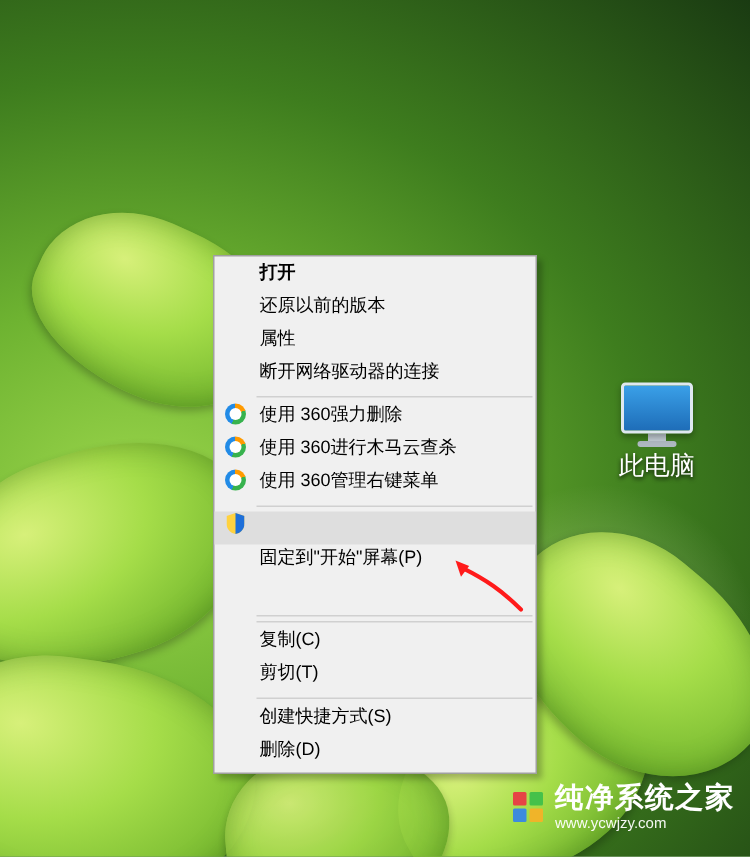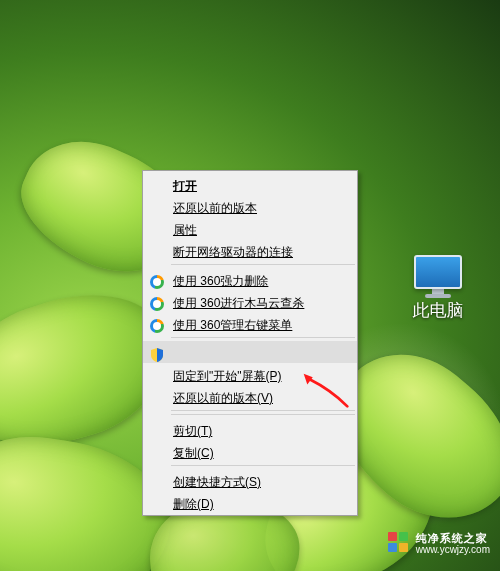--- a/index.html
+++ b/index.html
@@ -69,26 +69,25 @@
     left: 142px;
     top: 170px;
     width: 214px;
     background: #f0f0f0;
     border: 1px solid #a0a0a0;
     box-shadow: 3px 3px 4px rgba(0,0,0,.25);
     padding: 2px 0;
   }
   .cm-item {
     display: flex;
-    align-items: flex-end;
+    align-items: flex-start;
     height: 22px;
     padding: 0 18px 0 4px;
     white-space: nowrap;
     position: relative;
-    text-decoration: underline;
   }
   .cm-item.highlight {
     background: #dedede;
   }
   .cm-icon {
     width: 20px;
     height: 16px;
     display: inline-flex;
     align-items: center;
     justify-content: center;
@@ -160,21 +159,21 @@
     padding: 4px 10px 4px 8px;
     color: #fff;
   }
   .wm-logo {
     width: 22px; height: 22px; position: relative;
   }
   .wm-logo span {
     position:absolute;width:9px;height:9px;border-radius:1px;
   }
   .wm-texts { line-height: 1.1; }
-  .wm-title { font-size: 11px; font-weight: 700; letter-spacing: 1px; }
+  .wm-title { font-size: 19px; font-weight: 700; letter-spacing: 1px; }
   .wm-url   { font-size: 10px; opacity:.95; }
 </style>
 </head>
 <body>
 
 <div class="desktop">
 
   <div class="leaf" style="left:-40px;top:300px;width:210px;height:140px;transform:rotate(-18deg);"></div>
   <div class="leaf" style="left:20px;top:150px;width:170px;height:115px;transform:rotate(24deg);"></div>
   <div class="leaf" style="left:-60px;top:440px;width:230px;height:160px;transform:rotate(8deg);"></div>
@@ -237,31 +236,30 @@
             </svg>
           </div>
         </span>
       </div>
       <div class="cm-item">
         <span class="cm-icon"></span>
         <span class="cm-label">固定到"开始"屏幕(P)</span>
       </div>
       <div class="cm-item">
         <span class="cm-icon"></span>
-        <span class="cm-label">还原以前的版本(V)</span>
-      </div>
-      <div class="cm-sep"></div>
-      <div class="cm-sep"></div>
+      </div>
+      <div class="cm-sep"></div>
+      <div class="cm-sep"></div>
+      <div class="cm-item">
+        <span class="cm-icon"></span>
+        <span class="cm-label">复制(C)</span>
+      </div>
       <div class="cm-item">
         <span class="cm-icon"></span>
         <span class="cm-label">剪切(T)</span>
-      </div>
-      <div class="cm-item">
-        <span class="cm-icon"></span>
-        <span class="cm-label">复制(C)</span>
       </div>
       <div class="cm-sep"></div>
       <div class="cm-item">
         <span class="cm-icon"></span>
         <span class="cm-label">创建快捷方式(S)</span>
       </div>
       <div class="cm-item">
         <span class="cm-icon"></span>
         <span class="cm-label">删除(D)</span>
       </div>

